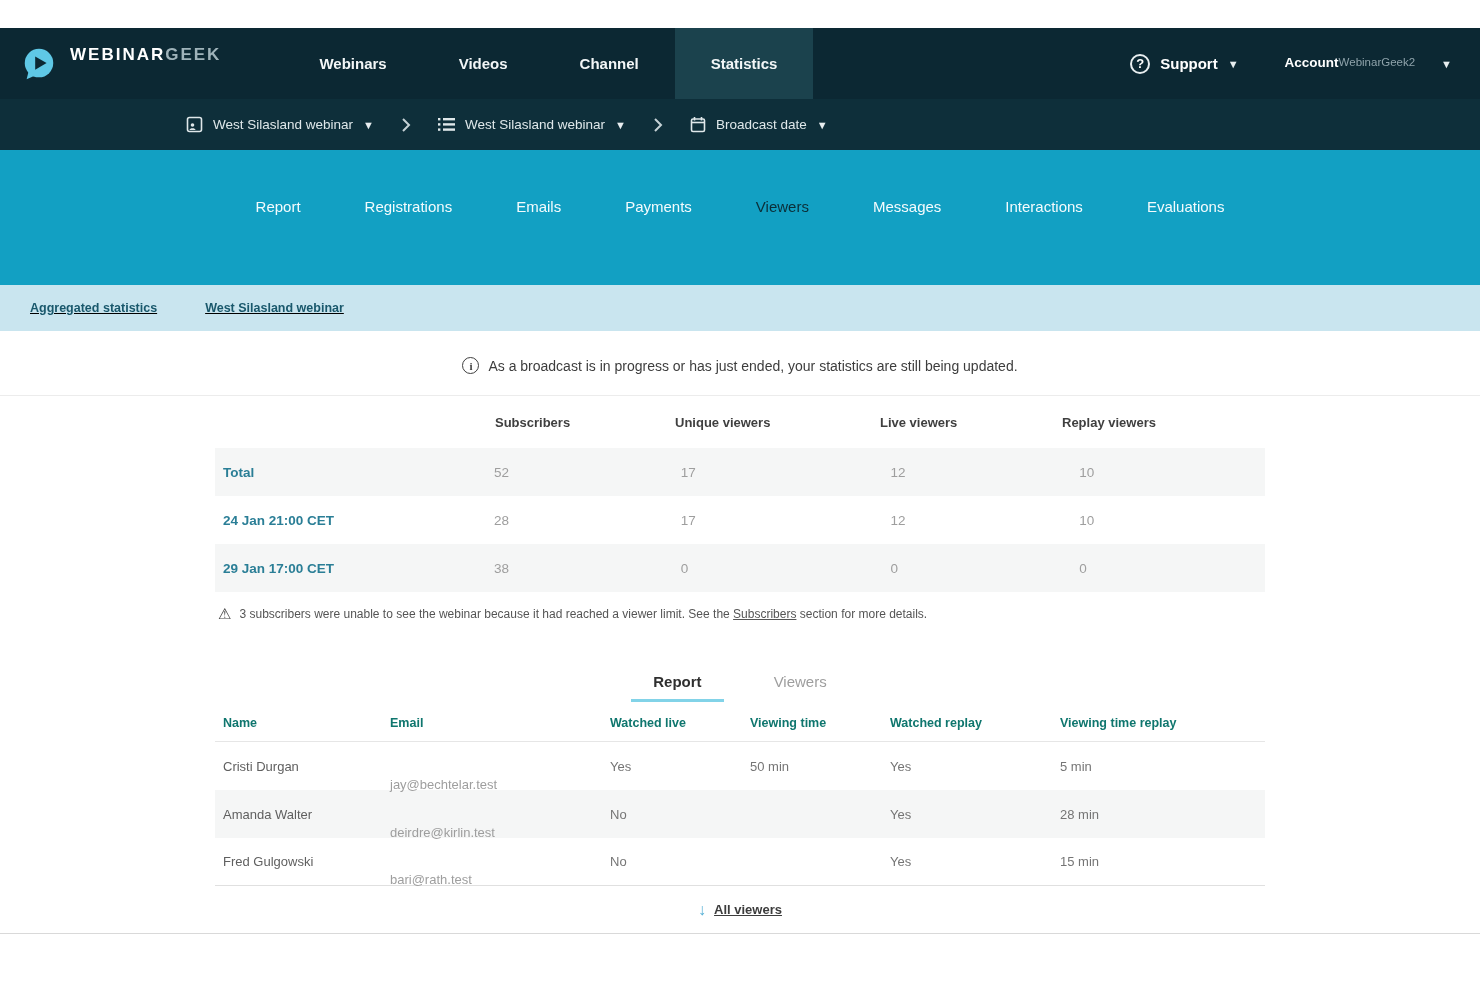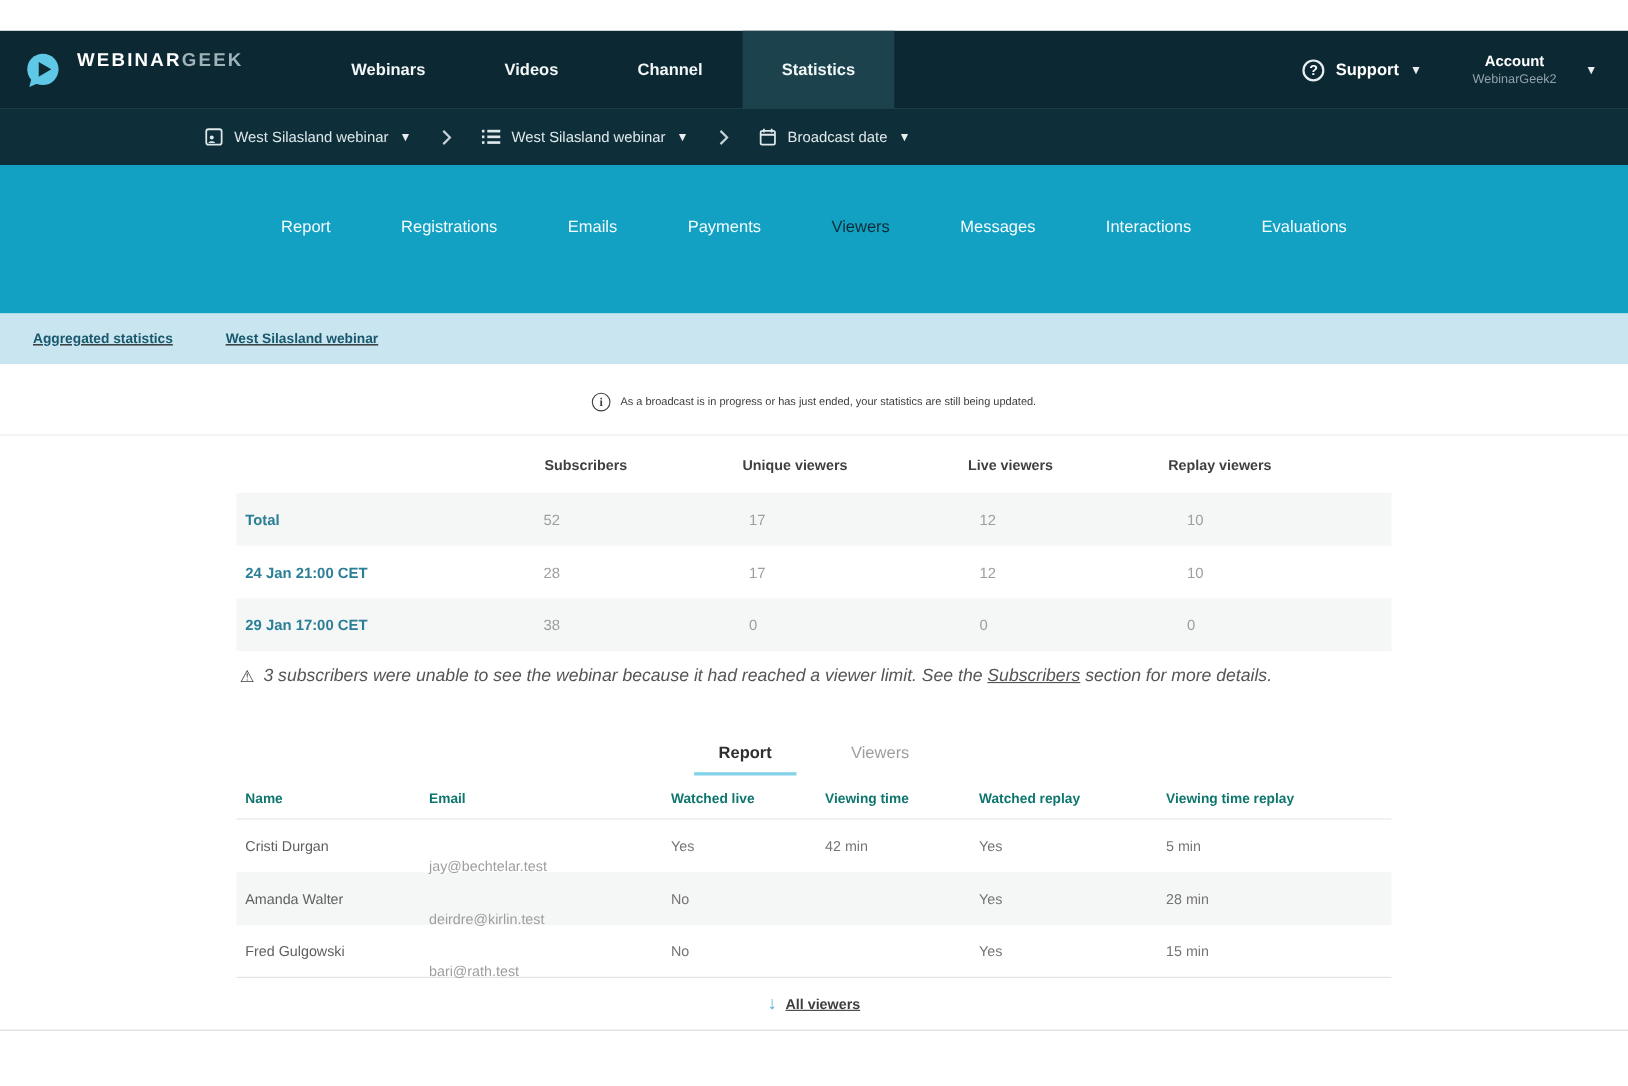--- a/index.html
+++ b/index.html
@@ -18,21 +18,21 @@
   .nav-item { display:flex; align-items:center; padding:0 36px; font-size:15px; font-weight:700;
               color:#f2f6f7; cursor:pointer; }
   .nav-item.active { background:#1b424d; }
   .nav-right { margin-left:auto; display:flex; align-items:center; gap:46px; margin-right:28px; }
   .support { display:flex; align-items:center; gap:10px; cursor:pointer; }
   .q-icon { width:20px; height:20px; border:2px solid #e8eef0; border-radius:50%;
             display:flex; align-items:center; justify-content:center; font-size:13px; font-weight:bold; }
   .support-label { font-size:15px; font-weight:700; }
   .caret { font-size:11px; color:#e8eef0; }
   .account { display:flex; align-items:center; gap:26px; cursor:pointer; }
-  .account-lines { display:flex; flex-direction:column; line-height:1.25;align-items:center; }
+  .account-lines { display:flex; flex-direction:row; line-height:1.25; }
   .account-title { font-size:13.5px; font-weight:700; }
   .account-sub { font-size:11.5px; color:#8fa3ab; }
 
   
   .crumbbar { height:51px; background:#0e2f3a; display:flex; align-items:center; color:#dfe8ea;
               padding-left:186px; }
   .crumb { display:flex; align-items:center; gap:10px; font-size:13.5px; cursor:pointer; }
   .crumb svg { display:block; }
   .crumb-sep { margin:0 26px; display:flex; align-items:center; }
 
@@ -45,37 +45,37 @@
   
   .subbar { height:46px; background:#c9e5ef; display:flex; align-items:center; gap:48px; padding-left:30px;text-decoration:underline; }
   .subbar-item { font-size:12.5px; font-weight:700; color:#19586c; cursor:pointer; }
 
   
   .info-banner { padding:26px 0 21px 0; border-bottom:1px solid #ececec;
                  display:flex; justify-content:center; align-items:center; gap:9px; }
   .info-icon { width:17px; height:17px; border:1.5px solid #3f3f3f; border-radius:50%;
                display:flex; align-items:center; justify-content:center;
                font-size:11px; font-weight:bold; color:#3f3f3f; font-family:"Liberation Serif",serif; }
-  .info-text { font-size:10px; color:#3d3d3d; }
+  .info-text { font-size:14px; color:#3d3d3d; }
 
   
   .summary { width:1050px; margin-left:215px; }
   .sum-head { display:flex; height:52px; align-items:center; }
   .sum-row { display:flex; height:48px; align-items:center;gap:22px; }
   .sum-row.shade { background:#f5f6f6; }
   .c1 { width:280px; padding-left:8px; }
   .c2 { width:180px; } .c3 { width:205px; } .c4 { width:182px; } .c5 { width:203px; }
   .sum-head-cell { font-size:13px; font-weight:700; color:#3f3f3f; }
   .sum-label { font-size:13.5px; font-weight:700; color:#2a7e96; cursor:pointer; }
   .sum-val { font-size:13.5px; color:#9e9e9e; }
 
   
   .warning { margin:14px 0 0 218px; display:flex; align-items:center; gap:8px; }
   .warn-icon { font-size:15px; color:#3f3f3f; line-height:1; }
-  .warn-text { font-size:16px; color:#555;font-style:italic; }
+  .warn-text { font-size:12px; color:#555; }
   .warn-link { text-decoration:underline; cursor:pointer; color:#555; }
 
   
   .rv-tabs { margin-top:46px; display:flex; justify-content:center; gap:28px; }
   .rv-tab { font-size:15px; padding:6px 22px 9px 22px; cursor:pointer; color:#9e9e9e; }
   .rv-tab.active { color:#2f2f2f; font-weight:700; border-bottom:3px solid #82d3e8; }
 
   
   .vtable { width:1050px; margin-left:215px; margin-top:2px; }
   .v-head { display:flex; height:38px; align-items:center; border-bottom:1px solid #e6e6e6; }
@@ -245,21 +245,21 @@
     <div class="v2 v-head-cell">Email</div>
     <div class="v3 v-head-cell">Watched live</div>
     <div class="v4 v-head-cell">Viewing time</div>
     <div class="v5 v-head-cell">Watched replay</div>
     <div class="v6 v-head-cell">Viewing time replay</div>
   </div>
   <div class="v-row">
     <div class="v1 v-name">Cristi Durgan</div>
     <div class="v2 v-email">jay@bechtelar.test</div>
     <div class="v3 v-cell">Yes</div>
-    <div class="v4 v-cell">42 min</div>
+    <div class="v4 v-cell">50 min</div>
     <div class="v5 v-cell">Yes</div>
     <div class="v6 v-cell">5 min</div>
   </div>
   <div class="v-row shade">
     <div class="v1 v-name">Amanda Walter</div>
     <div class="v2 v-email">deirdre@kirlin.test</div>
     <div class="v3 v-cell">No</div>
     <div class="v4 v-cell"></div>
     <div class="v5 v-cell">Yes</div>
     <div class="v6 v-cell">28 min</div>

